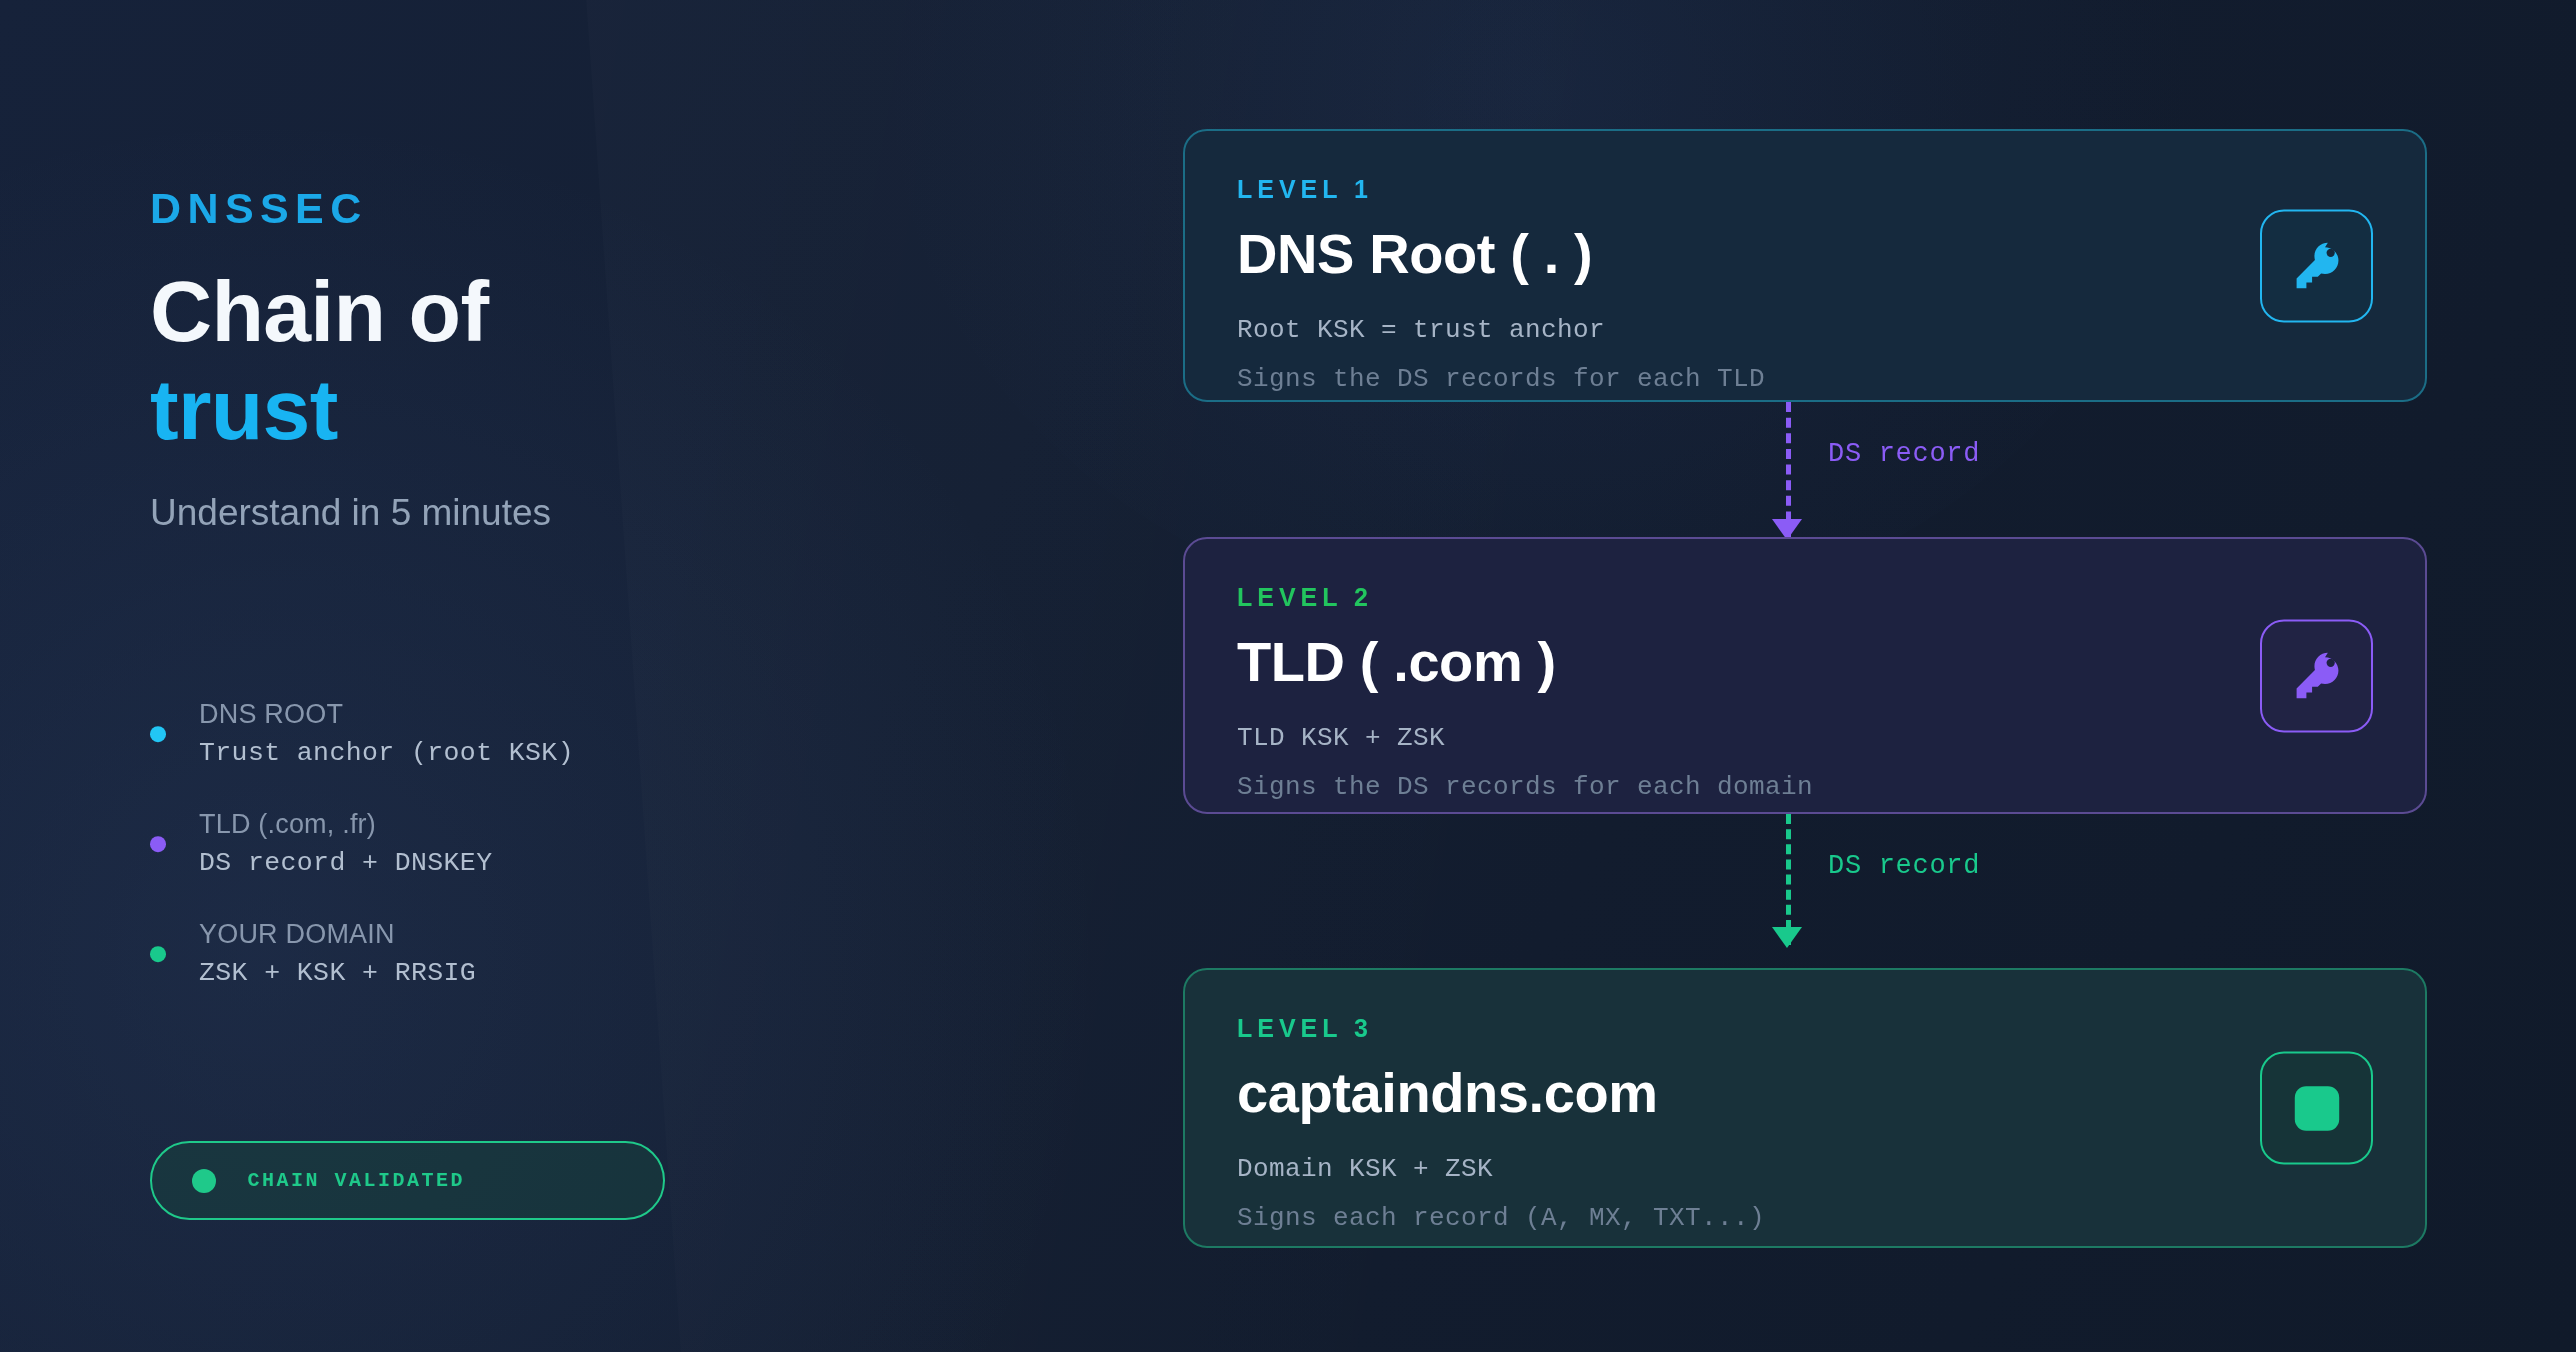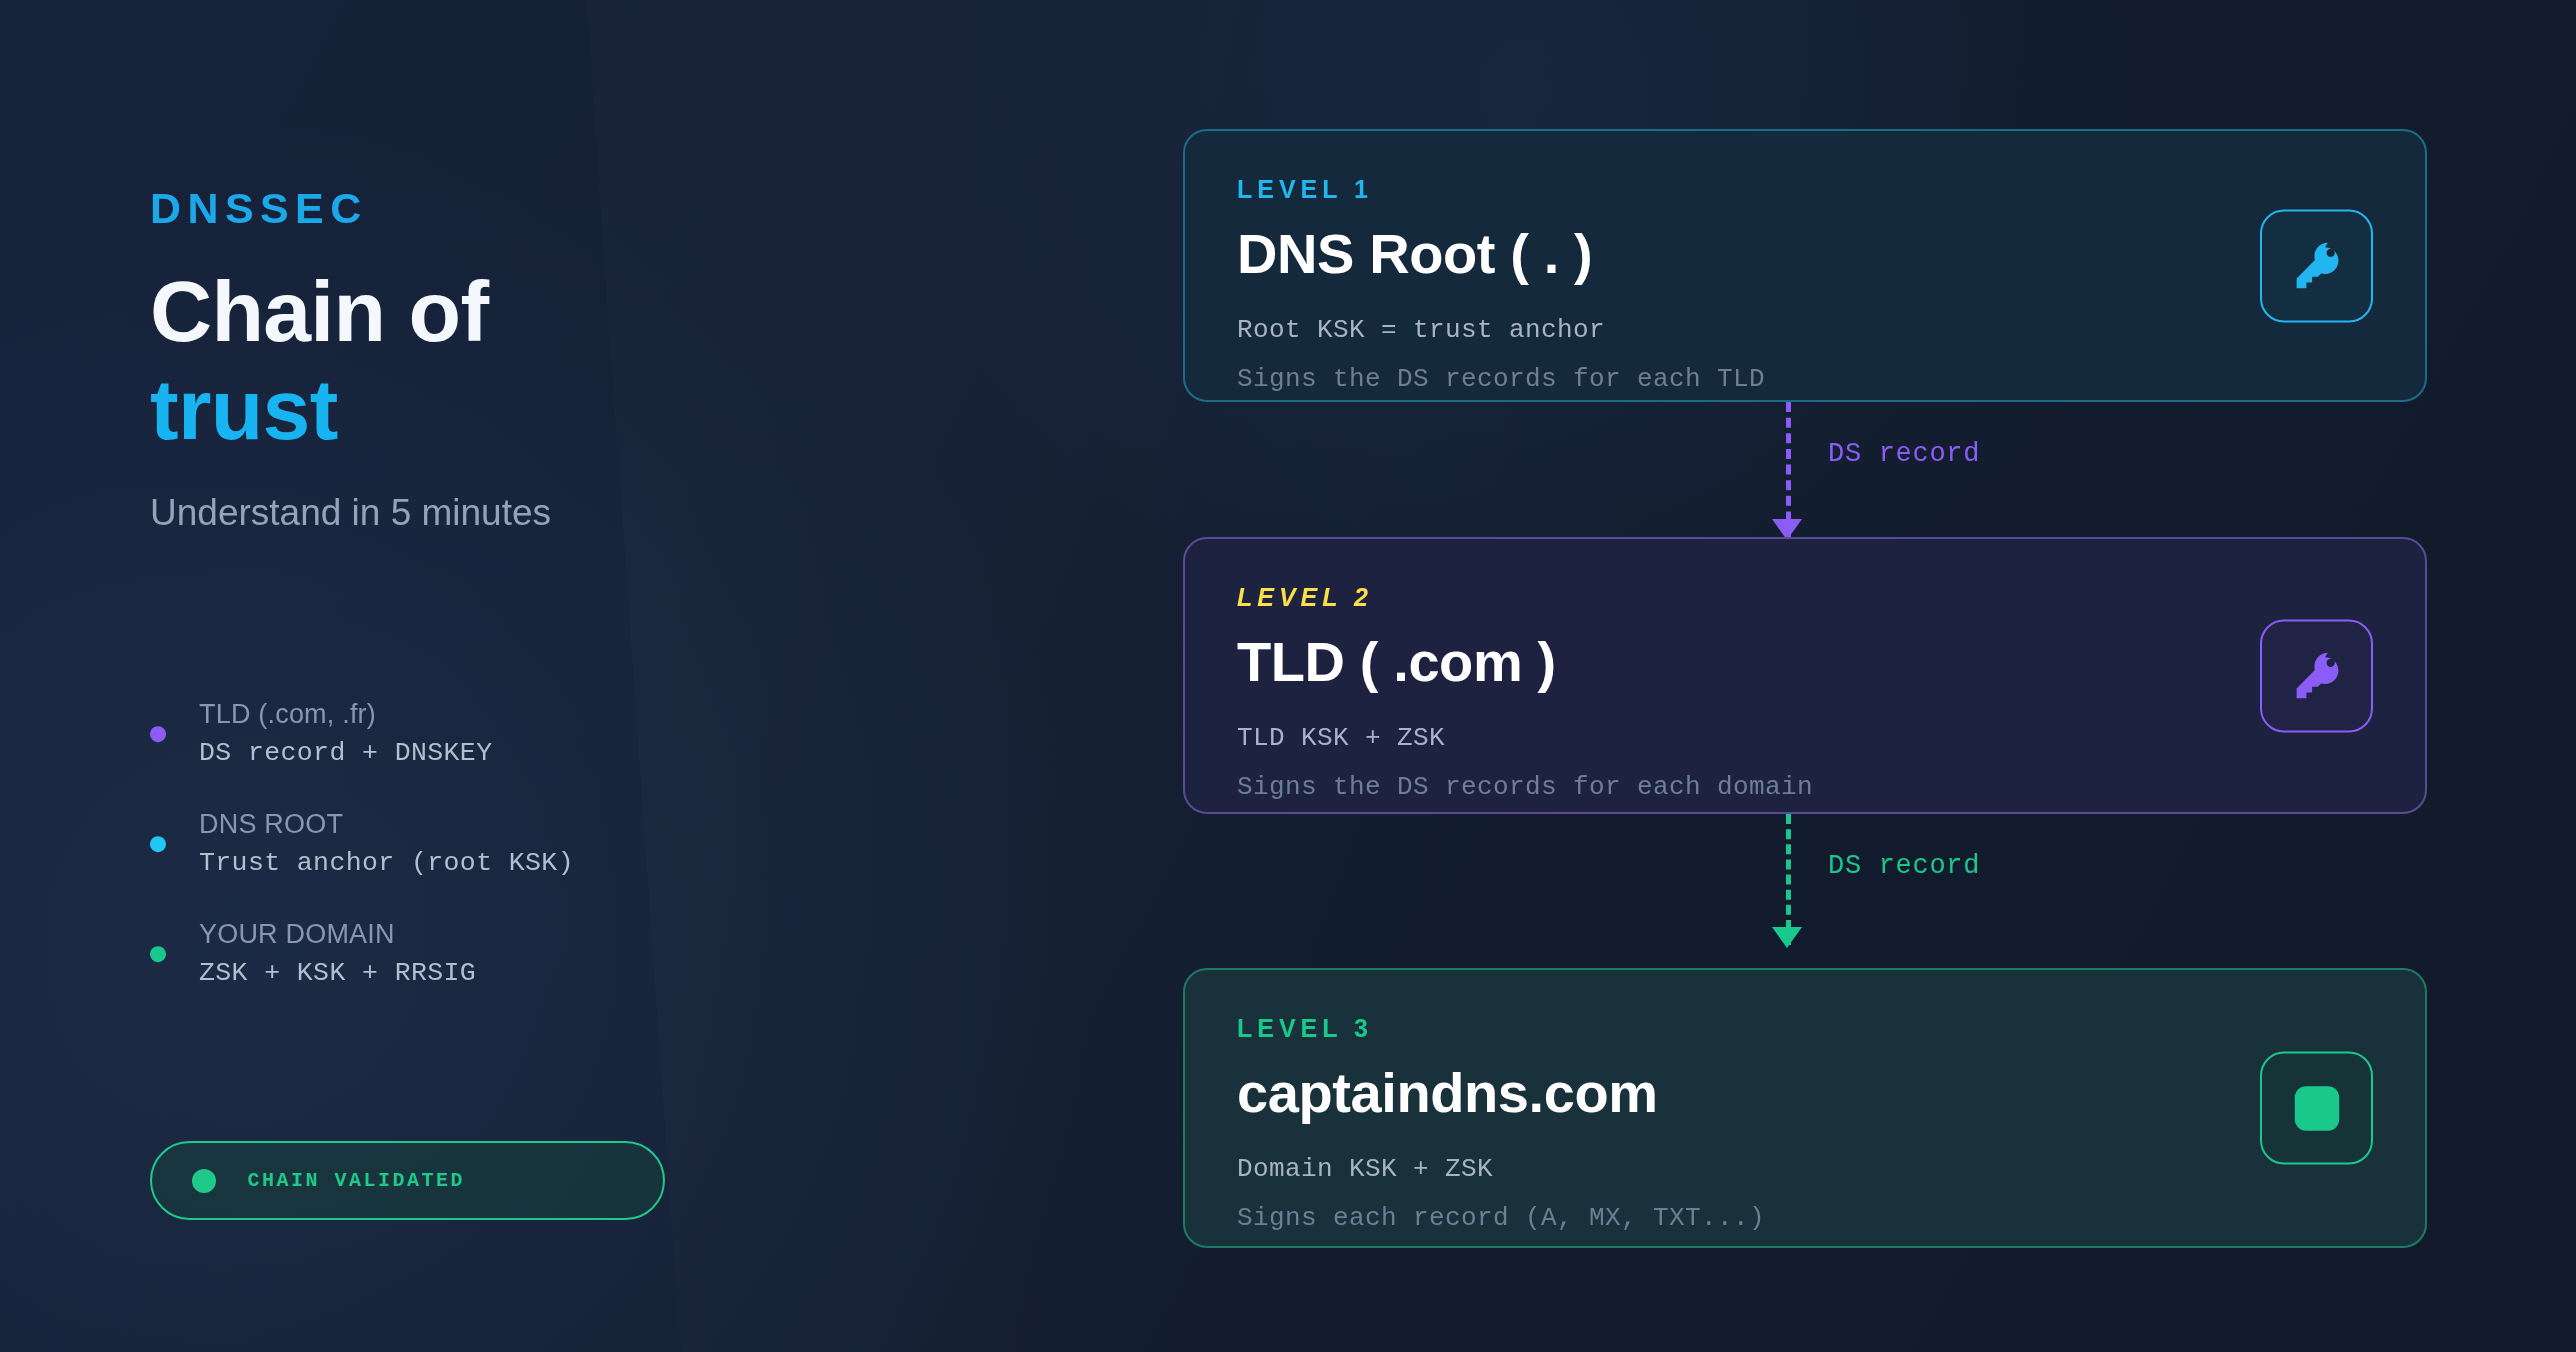--- a/index.html
+++ b/index.html
@@ -192,21 +192,21 @@
     line-height: 1.38;
     letter-spacing: 0.4px;
   }
 
   .card-1 { top: 129px;  height: 273px; background: #15293d; border-color: #1b6d86; }
   .card-2 { top: 537px;  height: 277px; background: #1d2240; border-color: #5b4b93; }
   .card-3 { top: 968px; height: 280px; background: #18313a; border-color: #1d7a63; }
 
   .card-1 .lvl { color: #22b6f0; }
   .card-2 { }
-  .card-2 .lvl { color: #fde047; font-style: italic; }
+  .card-2 .lvl { color: #22c55e; }
   .card-3 .lvl { color: #19c98c; }
 
   
   .icon-badge {
     position: absolute;
     right: 52px;
     top: 50%;
     transform: translateY(-50%);
     width: 109px;
     height: 109px;
@@ -276,29 +276,29 @@
     <h1 class="headline">
       <span class="l1">Chain of</span>
       <span class="l2">trust</span>
     </h1>
     <div class="subhead">Understand in 5 minutes</div>
   </div>
 
   <div class="legend">
 
     <div class="legend-item">
+      <span class="legend-dot" style="background:#22c6f5"></span>
+      <div class="legend-title">DNS ROOT</div>
+      <div class="legend-sub">Trust anchor (root KSK)</div>
+    </div>
+
+    <div class="legend-item">
       <span class="legend-dot" style="background:#8b5cf6"></span>
       <div class="legend-title">TLD (.com, .fr)</div>
       <div class="legend-sub">DS record + DNSKEY</div>
-    </div>
-
-    <div class="legend-item">
-      <span class="legend-dot" style="background:#22c6f5"></span>
-      <div class="legend-title">DNS ROOT</div>
-      <div class="legend-sub">Trust anchor (root KSK)</div>
     </div>
 
     <div class="legend-item">
       <span class="legend-dot" style="background:#19c98c"></span>
       <div class="legend-title">YOUR DOMAIN</div>
       <div class="legend-sub">ZSK + KSK + RRSIG</div>
     </div>
 
   </div>
 

